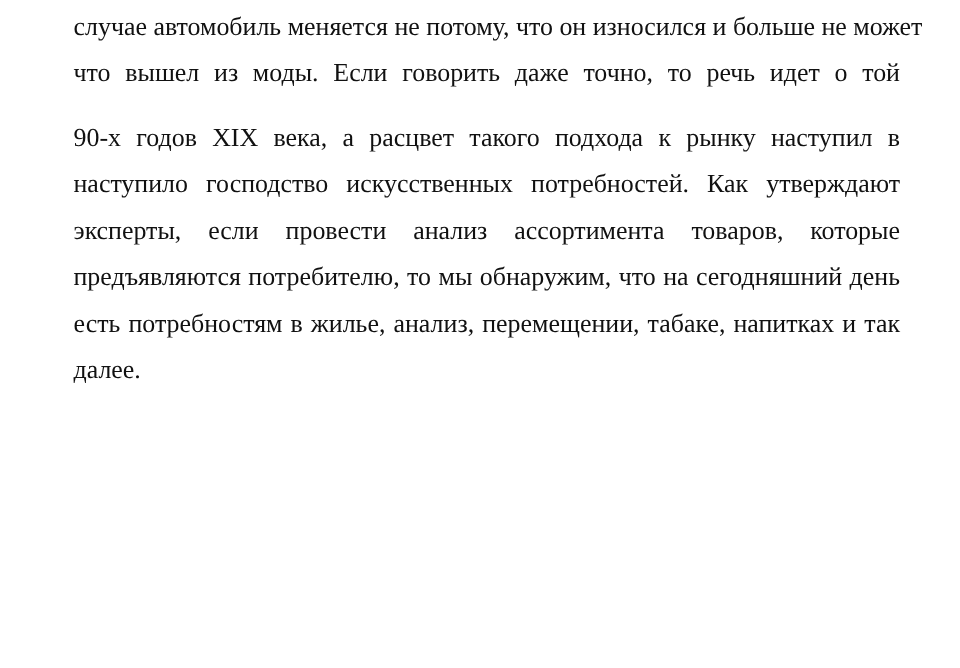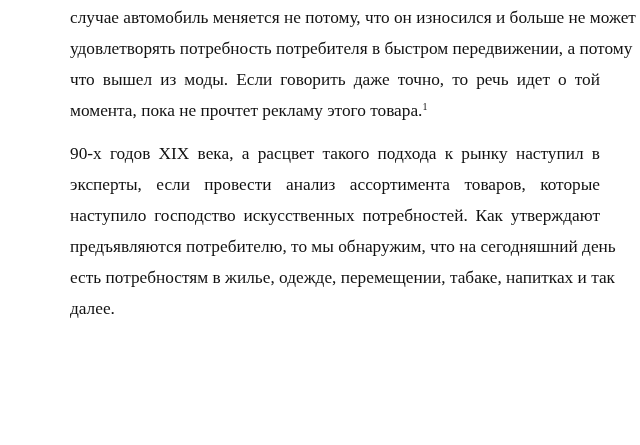--- a/index.html
+++ b/index.html
@@ -3,37 +3,35 @@
 <meta charset="utf-8">
 <style>
   html, body { margin: 0; padding: 0; background: #ffffff; }
   body { width: 640px; height: 445px; overflow: hidden; position: relative; }
   .page {
     position: absolute; left: 49px; top: 2px; width: 551px;
     font-family: "Liberation Serif", serif;
     font-size: 17.3px; line-height: 31px; color: #111111;
   }
   .para { margin: 0; text-align: justify; text-align-last: auto; }
-  .para .ln { display: block; text-align: justify; text-align-last: justify; white-space: nowrap; margin-left: 21px; }
+  .para .ln { display: block; text-align: justify; text-align-last: justify; white-space: nowrap; }
   .para .ln.last { text-align-last: left; }
   .para.p2 { margin-top: 12px; }
   .indent { padding-left: 41px; }
   sup { font-size: 10px; line-height: 0; vertical-align: 6px; }
 </style>
 </head>
 <body>
 
 <div class="page">
   <div class="para p1">
     <span class="ln">случае автомобиль меняется не потому, что он износился и больше не может</span>
-    <span class="ln">удовлетворять потребность потребителя в быстром передвижении, а потому</span>
     <span class="ln">что вышел из моды.   Если говорить даже точно, то речь идет о той</span>
-    <span class="ln last"><span>момента, пока не прочтет рекламу этого товара.</span><sup>1</sup></span>
   </div>
   <div class="para p2">
     <span class="ln">90-х годов XIX века, а расцвет такого подхода к рынку наступил в</span>
+    <span class="ln">наступило господство искусственных потребностей. Как утверждают</span>
     <span class="ln">эксперты, если провести анализ ассортимента товаров, которые</span>
-    <span class="ln">наступило господство искусственных потребностей. Как утверждают</span>
     <span class="ln">предъявляются потребителю, то мы обнаружим, что на сегодняшний день</span>
-    <span class="ln">есть потребностям в жилье, одежде, перемещении, табаке, напитках и так</span>
+    <span class="ln">есть потребностям в жилье, анализ, перемещении, табаке, напитках и так</span>
     <span class="ln last">далее.</span>
   </div>
 </div>
 
 </body></html>

